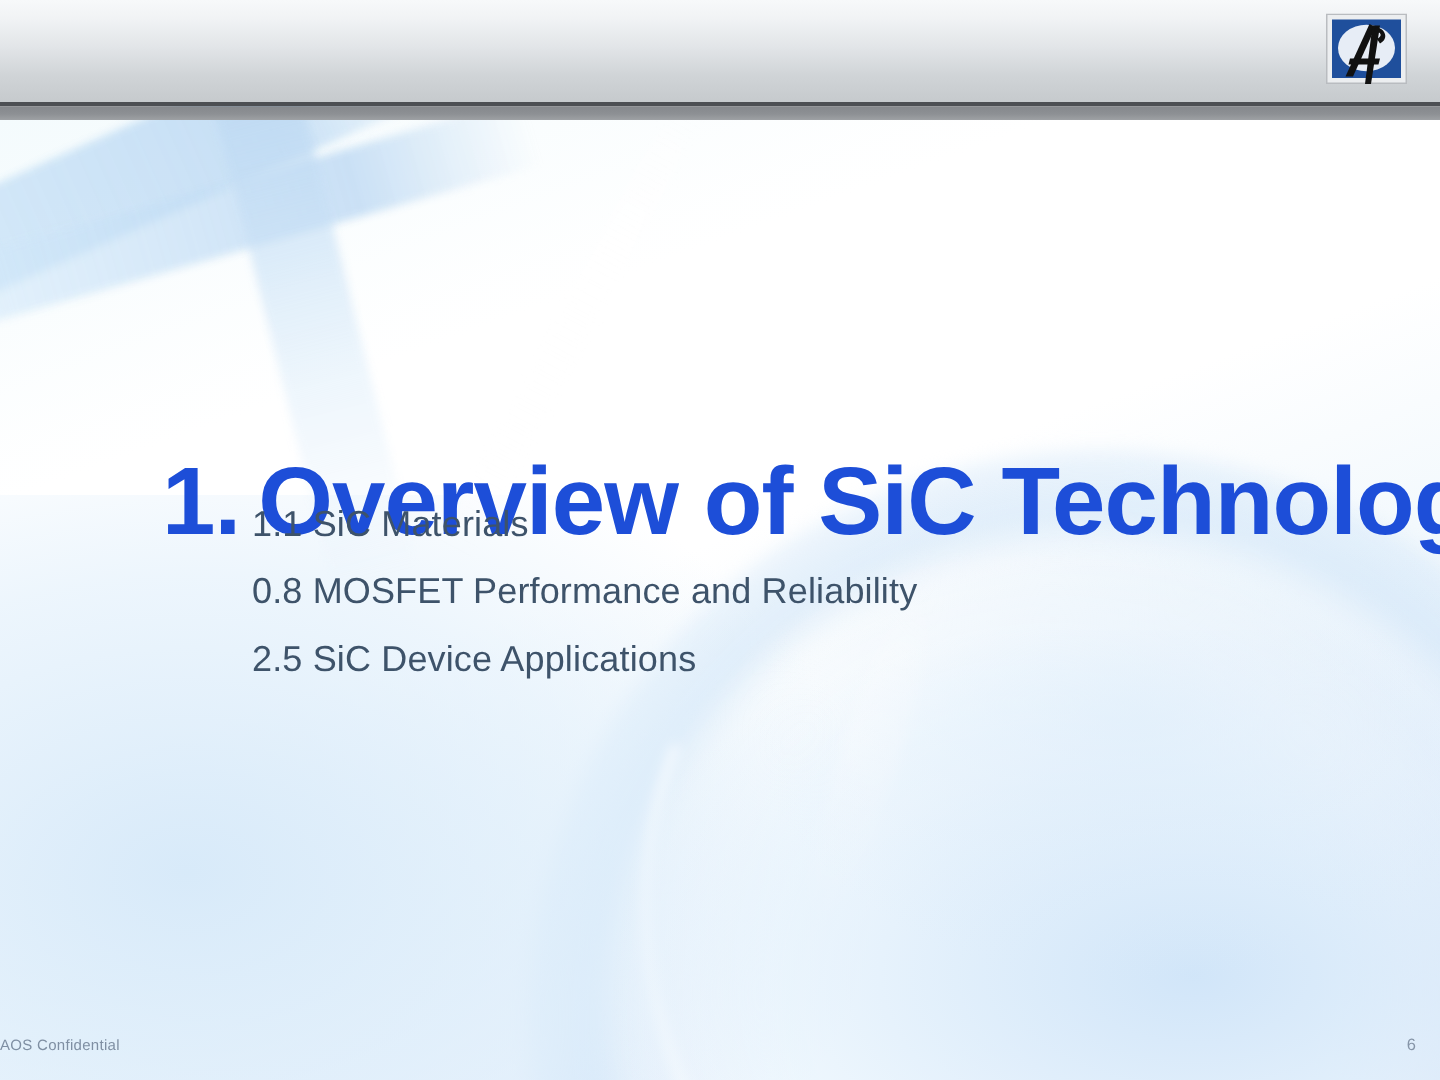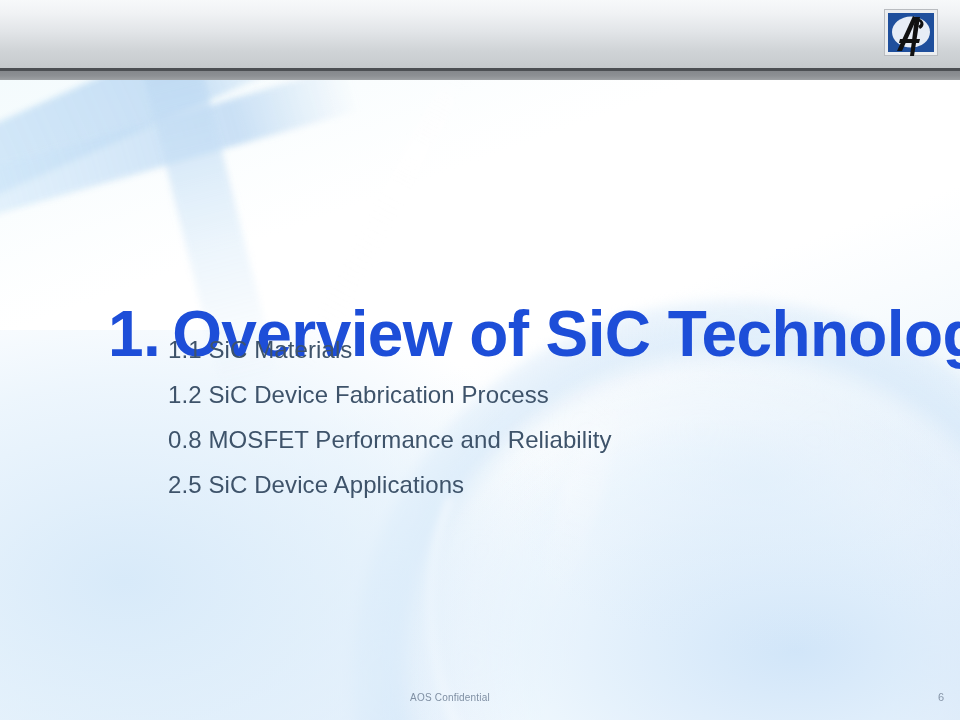--- a/index.html
+++ b/index.html
@@ -241,21 +241,20 @@
     line-height: 45px;
     white-space: nowrap;
     letter-spacing: 0.1px;
   }
 
   
   .footer-confidential {
     position: absolute;
     left: 0; top: 692px;
     width: 900px;
-    text-align: center;
     font-size: 10px;
     color: #7f8fa3;
     z-index: 1;
     letter-spacing: 0.2px;
   }
   .footer-pagenum {
     position: absolute;
     right: 16px; top: 691px;
     font-size: 11px;
     color: #8695a8;
@@ -283,21 +282,20 @@
   </div>
 
   <div class="content">
 
     <h1 class="slide-title">
       <span class="num">1.</span><span>Overview of SiC Technology</span>
     </h1>
 
     <ul class="sub-list">
       <li>1.1 SiC Materials</li>
-      <li>1.2 SiC Device Fabrication Process</li>
       <li>0.8 MOSFET Performance and Reliability</li>
       <li>2.5 SiC Device Applications</li>
     </ul>
 
     <div class="footer-confidential">AOS Confidential</div>
     <div class="footer-pagenum">6</div>
   </div>
 
   <div class="header"></div>
   <div class="header-rule"></div>

